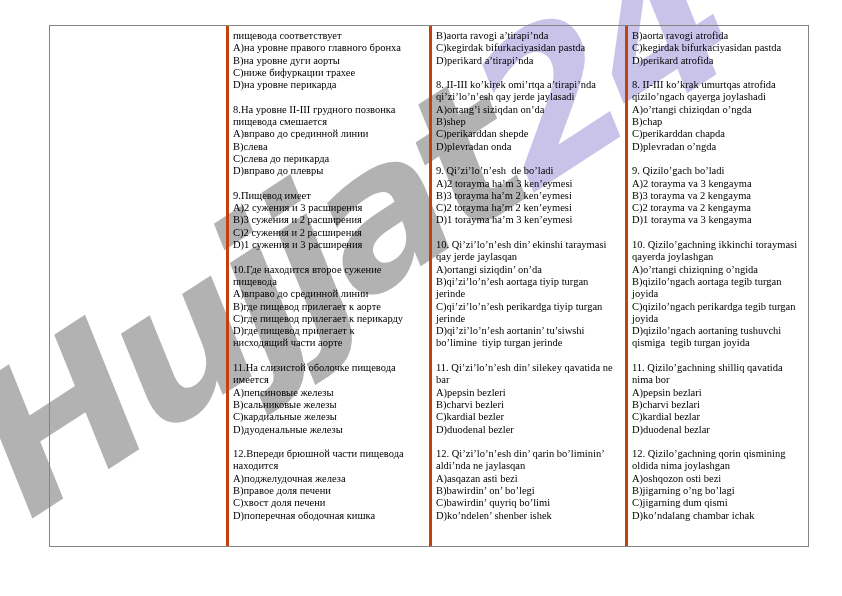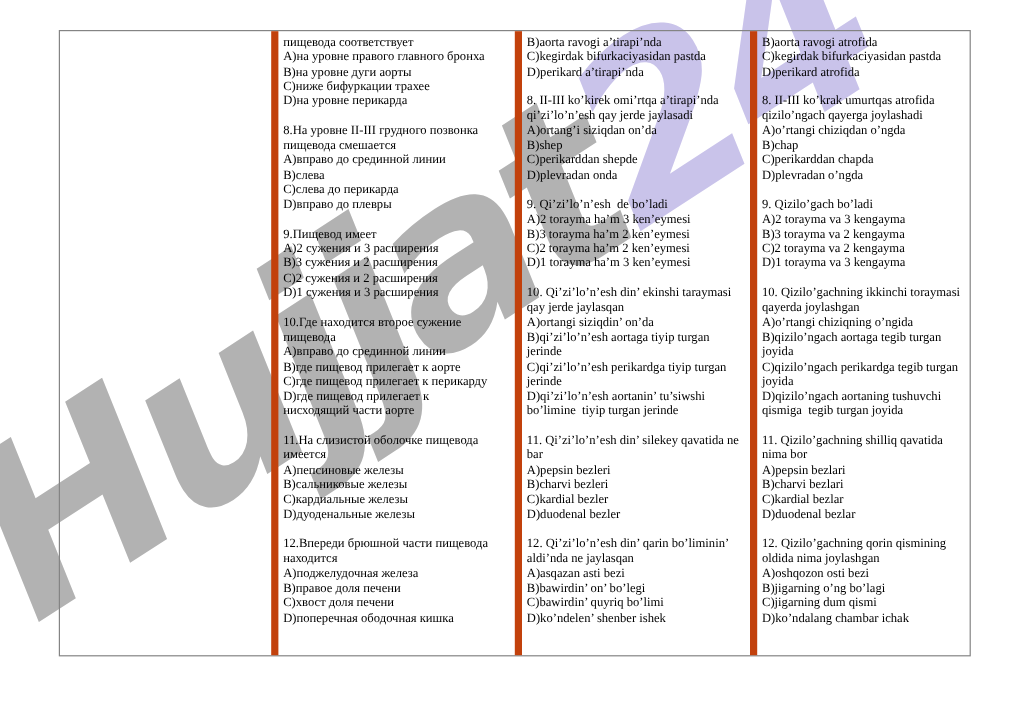--- a/index.html
+++ b/index.html
@@ -47,21 +47,21 @@
   .cell {
     box-sizing: border-box;
     padding: 4px 2px 0 4px;
     font-size: 10.5px;
     line-height: 12.3px;
     color: #000000;
     white-space: pre-wrap;
     overflow: hidden;
   }
   .cell + .cell {
-    border-left: 6px solid #c2410c;
+    border-left: 3px solid #c2410c;
   }
   .c1 { width: 176px; }
   .c2 { width: 203px; }
   .c3 { width: 196px; }
   .c4 { flex: 1; }
   .line { min-height: 12.3px; }
 </style>
 </head>
 <body>
 

